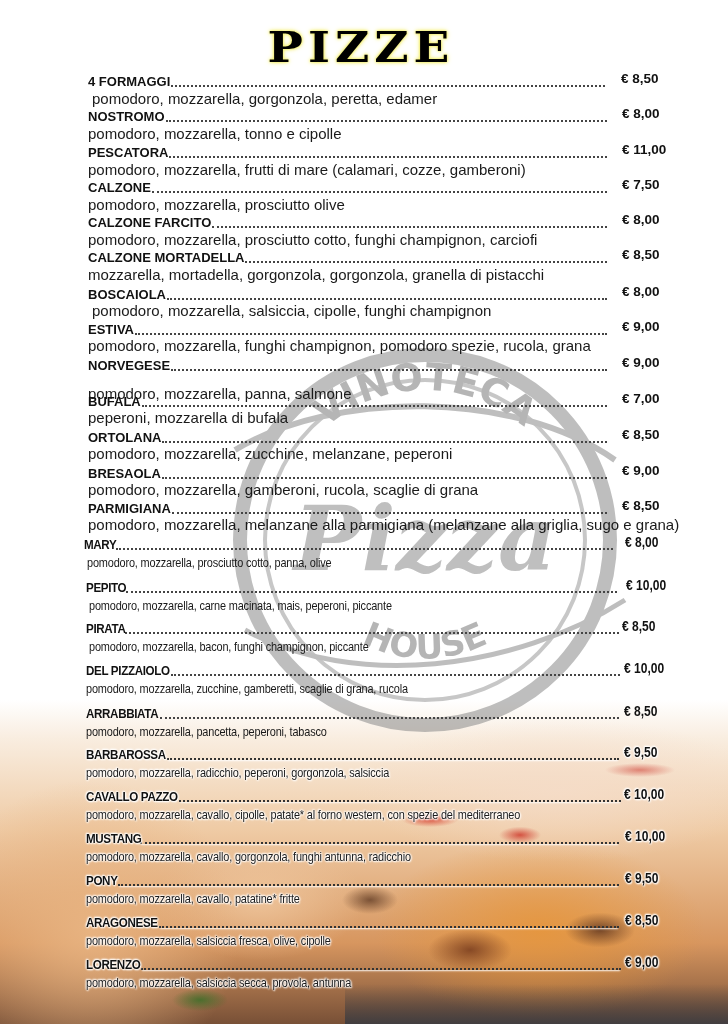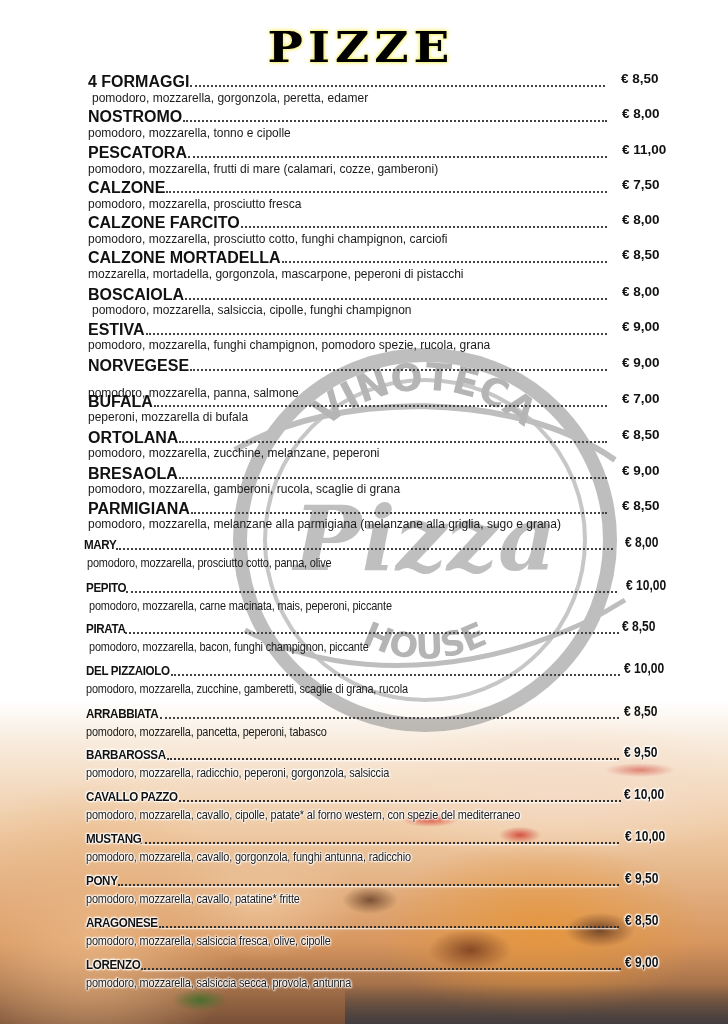--- a/index.html
+++ b/index.html
@@ -47,31 +47,31 @@
     text-shadow: 0 0 2px #f4f070, 0 0 3px #f4f070, 0 0 5px #efe860;
   }
   
   .menu { position: absolute; left: 0; top: 0; width: 728px; }
   .item { position: absolute; left: 0; width: 728px; }
   .row {
     position: absolute; left: 88px; width: 580px; height: 18px;
     display: flex; align-items: flex-end;
   }
   .name {
-    font-weight: bold; font-size: 16px; white-space: nowrap; line-height: 16px;
+    font-weight: bold; font-size: 13px; white-space: nowrap; line-height: 16px;
   }
   .leader {
     flex: 1; height: 4px; margin: 0 3px 3px 1px;
     border-bottom: 2px dotted #444;
   }
   .price {
     position: absolute; top: -2px; font-weight: bold; font-size: 13.5px; white-space: nowrap; line-height: 18px;
   }
   .desc {
-    position: absolute; left: 88px; font-size: 12px; line-height: 15px; white-space: nowrap; color: #1a1a1a;
+    position: absolute; left: 88px; font-size: 15px; line-height: 15px; white-space: nowrap; color: #1a1a1a;
   }
   
   .cond .name, .cond .desc, .cond .price {
     transform-origin: left center; display: inline-block;
   }
   .cond .name { font-size: 13.5px; letter-spacing: -0.4px; transform: scaleX(0.86); }
   .cond .desc { font-size: 13px; letter-spacing: -0.2px; transform: scaleX(0.84); }
   .cond .price { font-size: 14px; transform: scaleX(0.86); }
   .halo .name, .halo .desc, .halo .price {
     text-shadow: 0 0 2px #fff, 0 0 2px #fff, 0 0 3px #fff, 1px 1px 2px #fff, -1px -1px 2px #fff;
@@ -133,39 +133,39 @@
     <span class="price" style="left:622px">€ 11,00</span>
     <div class="desc" style="top:19px">pomodoro, mozzarella, frutti di mare (calamari, cozze, gamberoni)</div>
   </div>
 
   <div class="item" style="top:178px">
     <div class="row" style="width:522px">
         <span class="name">CALZONE</span>
         <span class="leader"></span>
       </div>
     <span class="price" style="left:622px">€ 7,50</span>
-    <div class="desc" style="top:19px">pomodoro, mozzarella, prosciutto fresca</div>
+    <div class="desc" style="top:19px">pomodoro, mozzarella, prosciutto olive</div>
   </div>
 
   <div class="item" style="top:213px">
     <div class="row" style="width:522px">
         <span class="name">CALZONE FARCITO</span>
         <span class="leader"></span>
       </div>
     <span class="price" style="left:622px">€ 8,00</span>
     <div class="desc" style="top:19px">pomodoro, mozzarella, prosciutto cotto, funghi champignon, carciofi</div>
   </div>
 
   <div class="item" style="top:248px">
     <div class="row" style="width:522px">
         <span class="name">CALZONE MORTADELLA</span>
         <span class="leader"></span>
       </div>
     <span class="price" style="left:622px">€ 8,50</span>
-    <div class="desc" style="top:19px">mozzarella, mortadella, gorgonzola, mascarpone, peperoni di pistacchi</div>
+    <div class="desc" style="top:19px">mozzarella, mortadella, gorgonzola, gorgonzola, granella di pistacchi</div>
   </div>
 
   <div class="item" style="top:285px">
     <div class="row" style="width:522px">
         <span class="name">BOSCAIOLA</span>
         <span class="leader"></span>
       </div>
     <span class="price" style="left:622px">€ 8,00</span>
     <div class="desc" style="top:18px;left:92px">pomodoro, mozzarella, salsiccia, cipolle, funghi champignon</div>
   </div>

